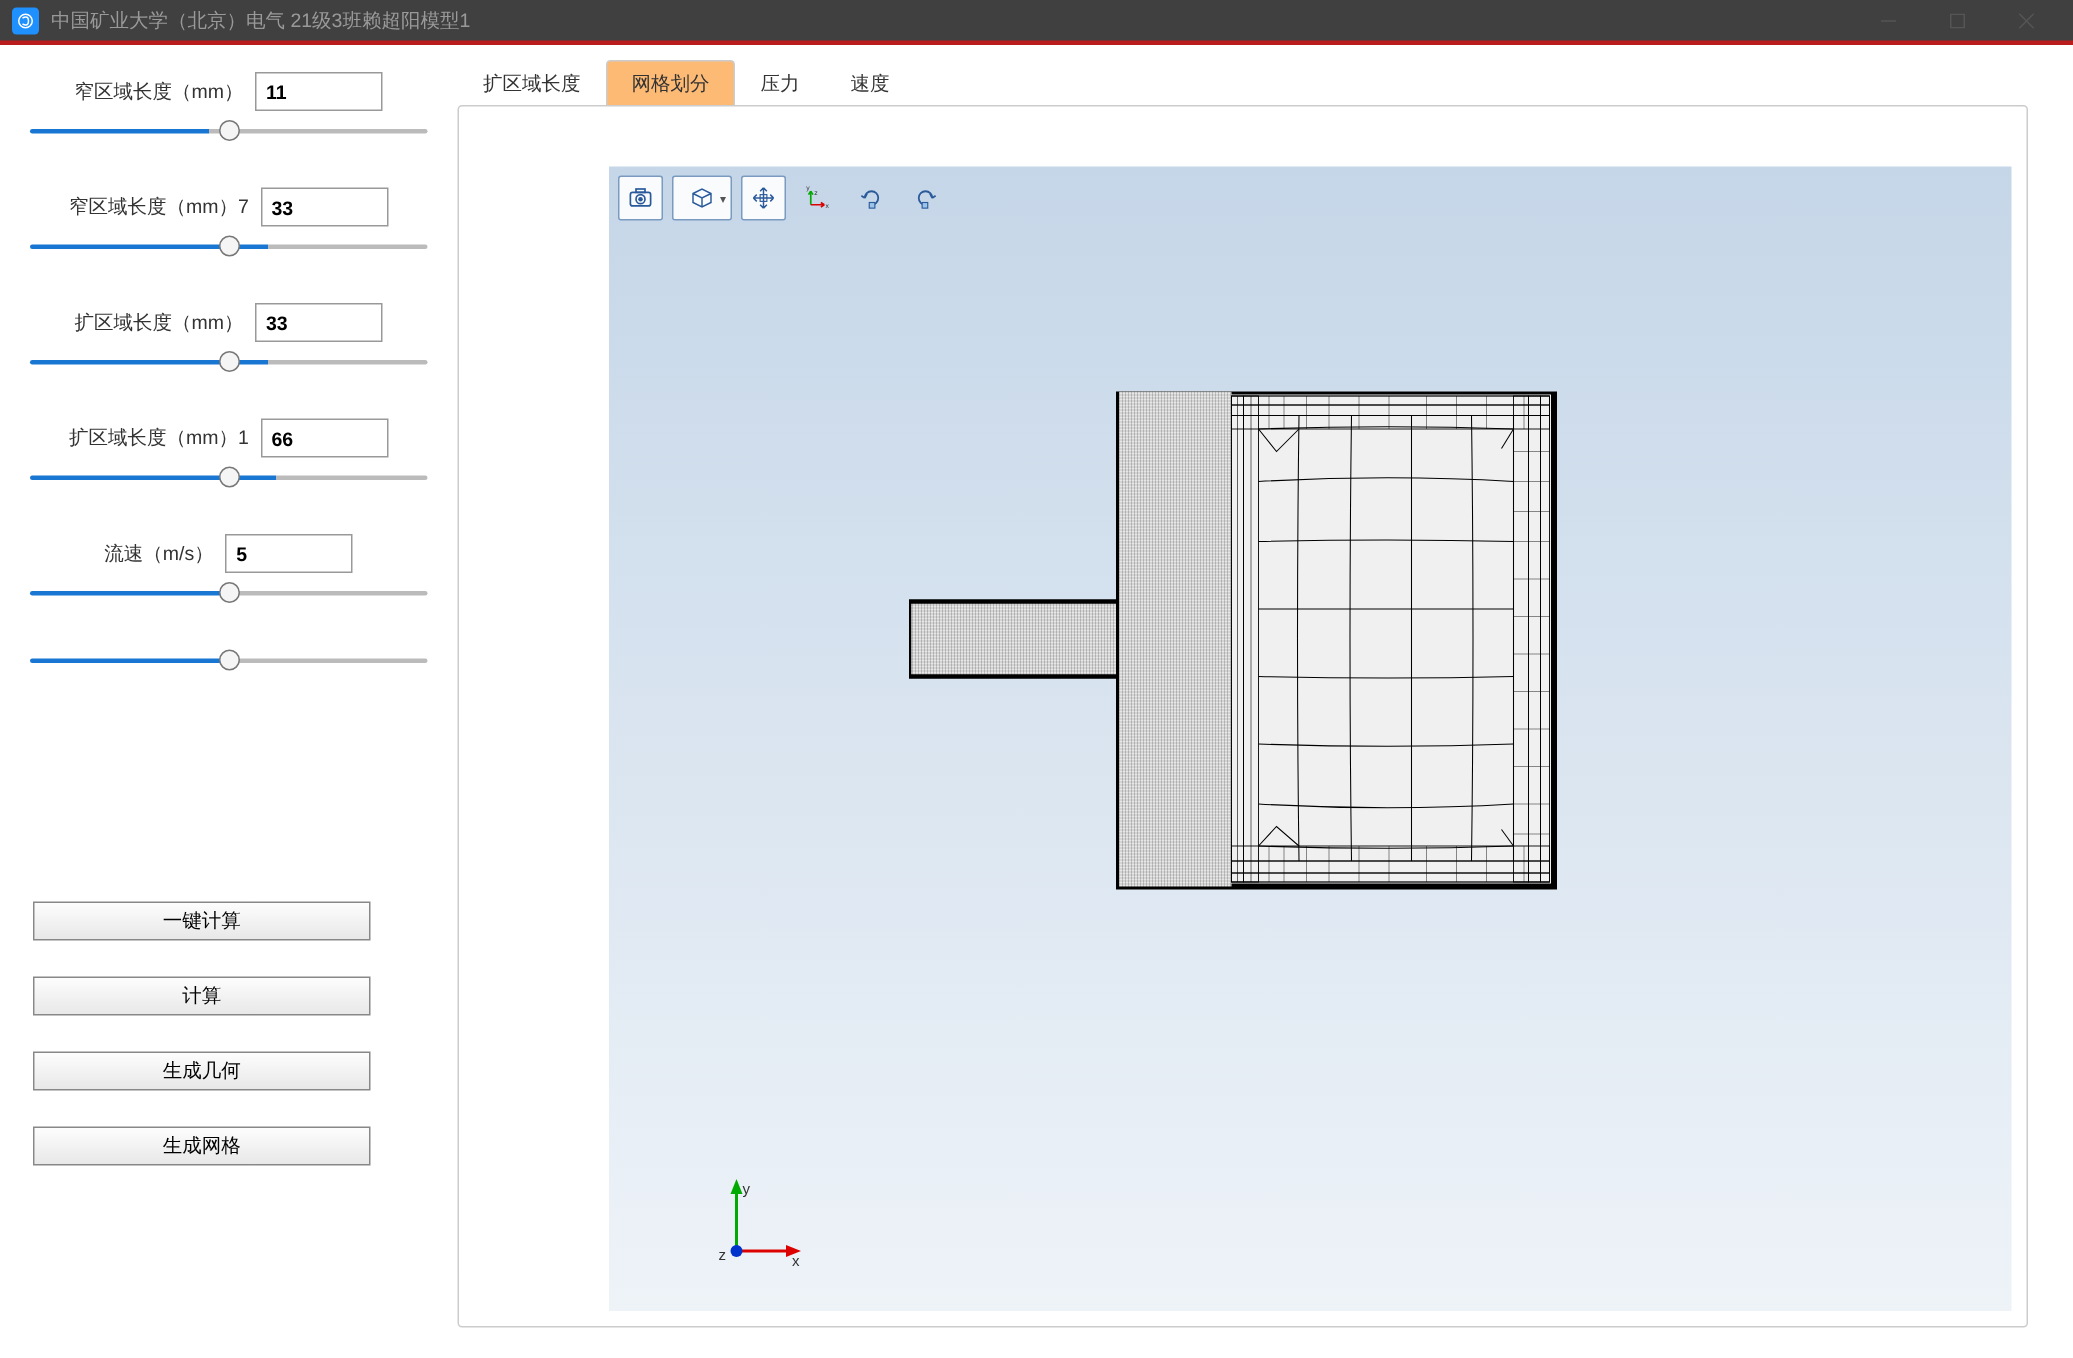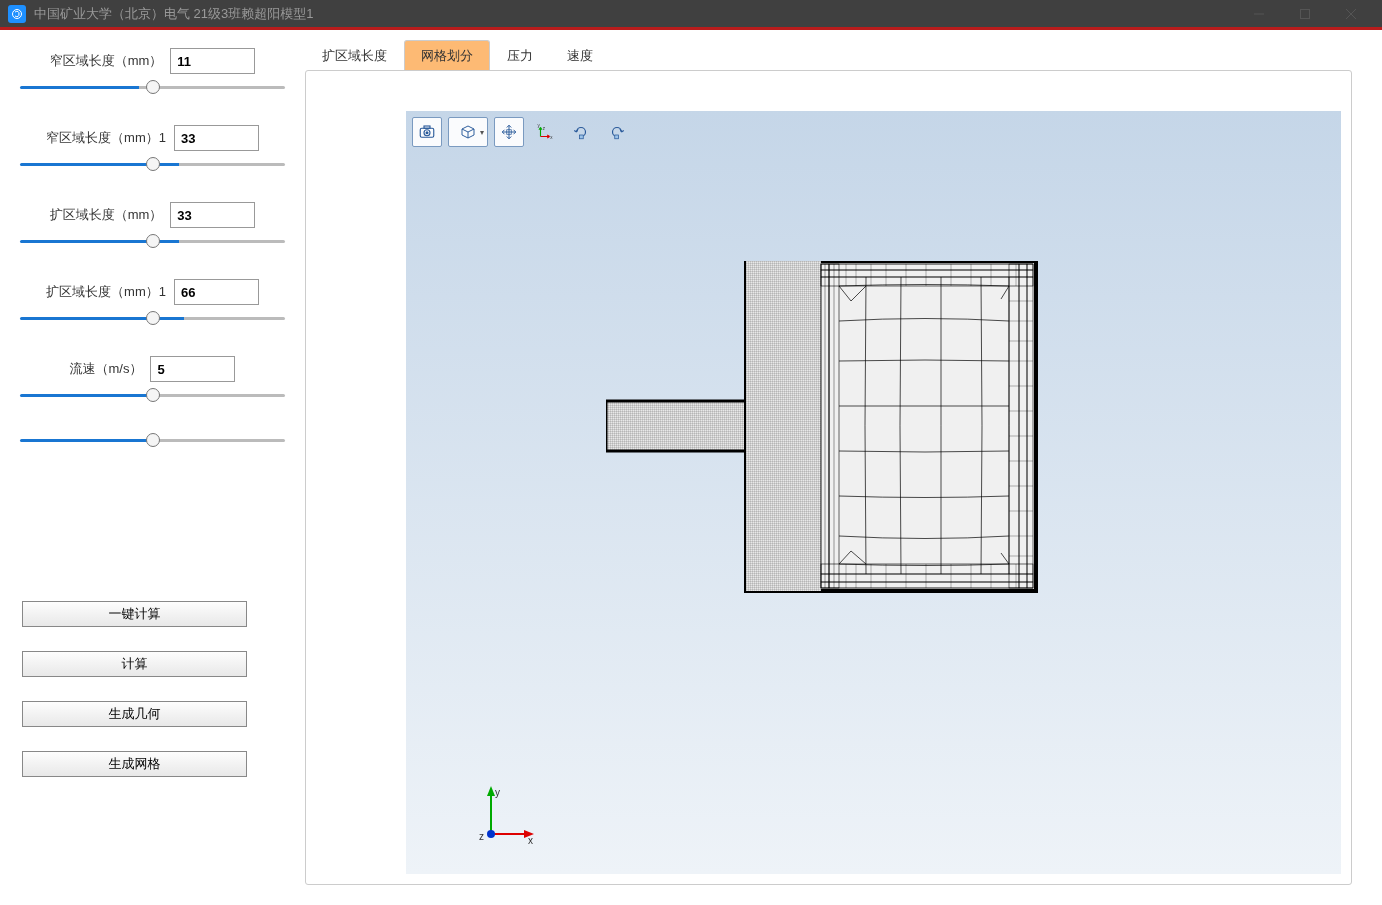--- a/index.html
+++ b/index.html
@@ -264,21 +264,21 @@
     <div class="param-group">
       <div class="param-row">
         <span class="param-label">窄区域长度（mm）</span>
         <input class="param-input" value="11" style="">
       </div>
       <div class="slider-wrap"><input type="range" class="slider" style="--pct: 45%;" value="50"></div>
     </div>
 
     <div class="param-group">
       <div class="param-row">
-        <span class="param-label">窄区域长度（mm）1</span>
+        <span class="param-label">窄区域长度（mm）7</span>
         <input class="param-input" value="33" style="">
       </div>
       <div class="slider-wrap"><input type="range" class="slider" style="--pct: 60%;" value="50"></div>
     </div>
 
     <div class="param-group">
       <div class="param-row">
         <span class="param-label">扩区域长度（mm）</span>
         <input class="param-input" value="33" style="">
       </div>

